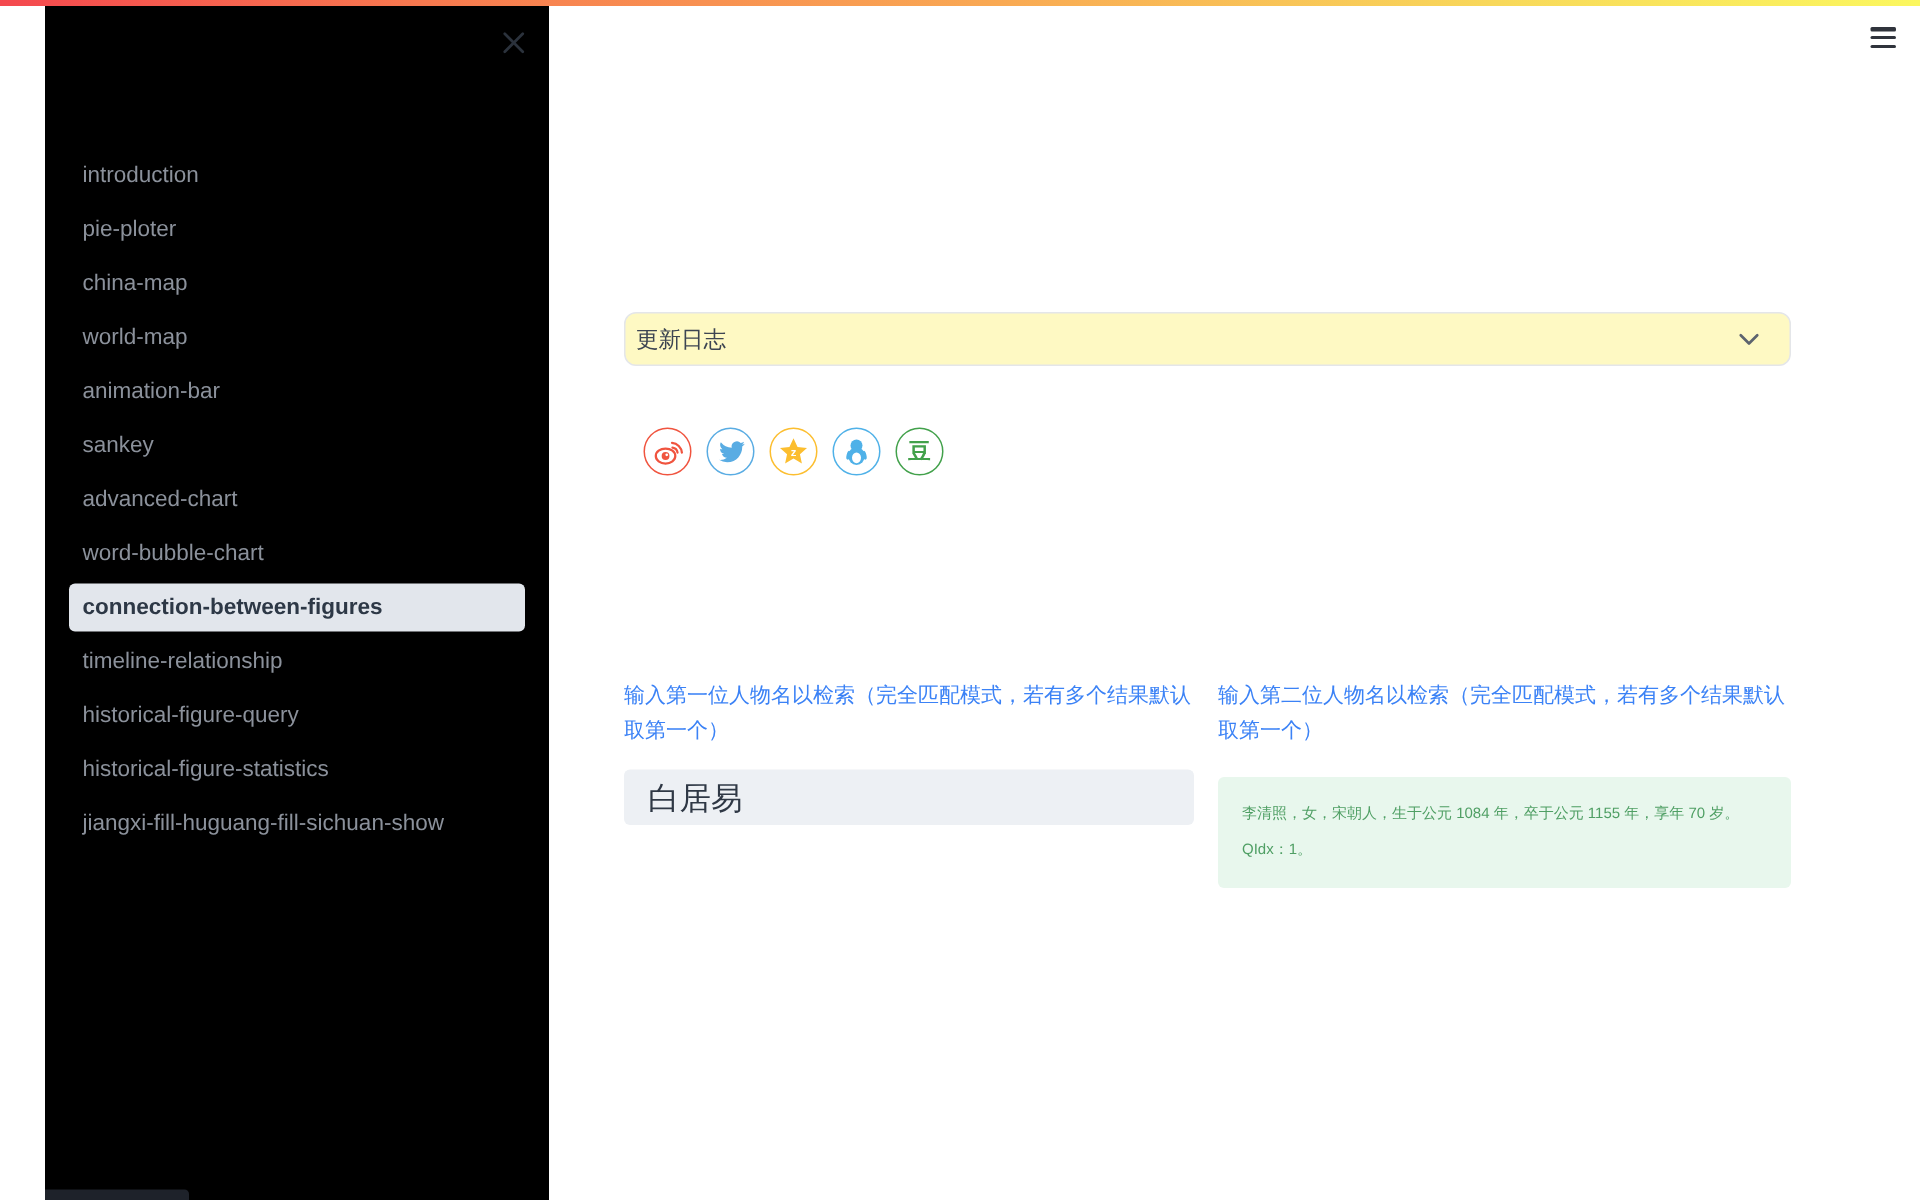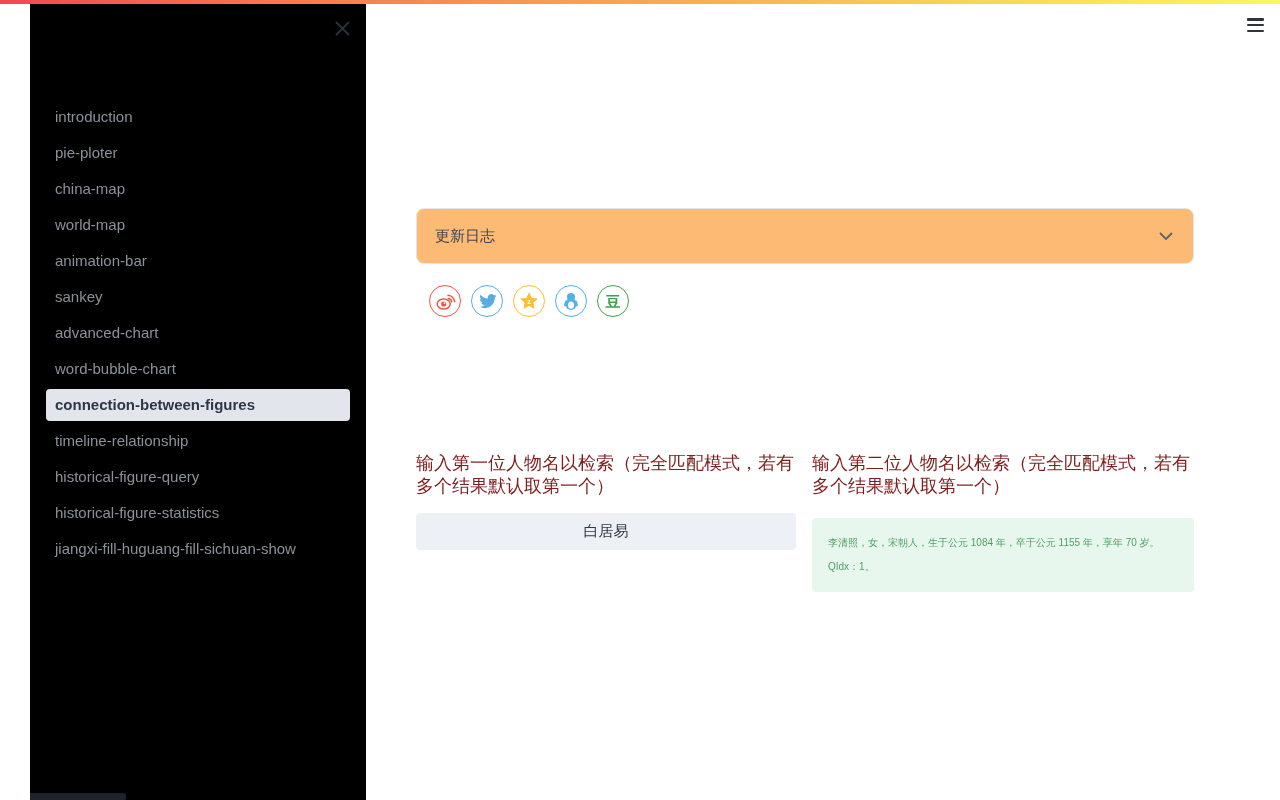--- a/index.html
+++ b/index.html
@@ -39,43 +39,43 @@
   }
   
   .main { position:absolute; left:336px; top:0; width:944px; height:800px; background:#fff; }
   .hamburger {
     position:absolute; top:18px; right:16px; width:17px; height:14px;
     display:flex; flex-direction:column; justify-content:space-between; cursor:pointer;
   }
   .hamburger span { display:block; height:2.5px; width:100%; background:#30343c; border-radius:1px; }
   
   .changelog {
-    position:absolute; left:80px; top:208px; width:778px; height:56px;
-    background:#fdba74; border:1px solid #e4e6e9; border-radius:8px;
-    display:flex; align-items:center; padding:0 20px 0 18px;
+    position:absolute; left:80px; top:208px; width:778px; height:36px;
+    background:#fef9c3; border:1px solid #e4e6e9; border-radius:8px;
+    display:flex; align-items:center; padding:0 20px 0 7px;
     font-size:15px; color:#3d4552; cursor:pointer;
   }
   .changelog .chev { margin-left:auto; display:flex; align-items:center; }
   
   .share-row { position:absolute; left:93px; top:285px; display:flex; gap:10px; }
   .share-btn {
     width:32px; height:32px; border-radius:50%; background:#fff;
     border:1.5px solid; display:flex; align-items:center; justify-content:center;
     cursor:pointer;
   }
   .share-btn .glyph { font-size:15px; font-weight:bold; line-height:1; }
   
   .col { position:absolute; width:380px; }
   .col-1 { left:80px; top:452px; }
   .col-2 { left:476px; top:452px; width:382px; }
-  .field-label { font-size:18px; color:#7f1d1d; line-height:23px; margin-bottom:15px; }
+  .field-label { font-size:14px; color:#3b82f6; line-height:23px; margin-bottom:15px; }
   .text-input {
     width:100%; height:37px; background:#edf0f4; border:none; outline:none;
-    border-radius:4px; padding:0 16px; font-size:15px; color:#2f3845;
-    font-family:"Liberation Sans","DejaVu Sans",sans-serif; display:block;text-align:center;
+    border-radius:4px; padding:0 16px; font-size:21px; color:#2f3845;
+    font-family:"Liberation Sans","DejaVu Sans",sans-serif; display:block;
   }
   .result-box {
     margin-top:20px; width:100%; border-radius:4px;
     padding:13px 16px; font-size:10px; line-height:24px;
   }
 </style>
 </head>
 <body>
 
 <div class="progress-bar"></div>

